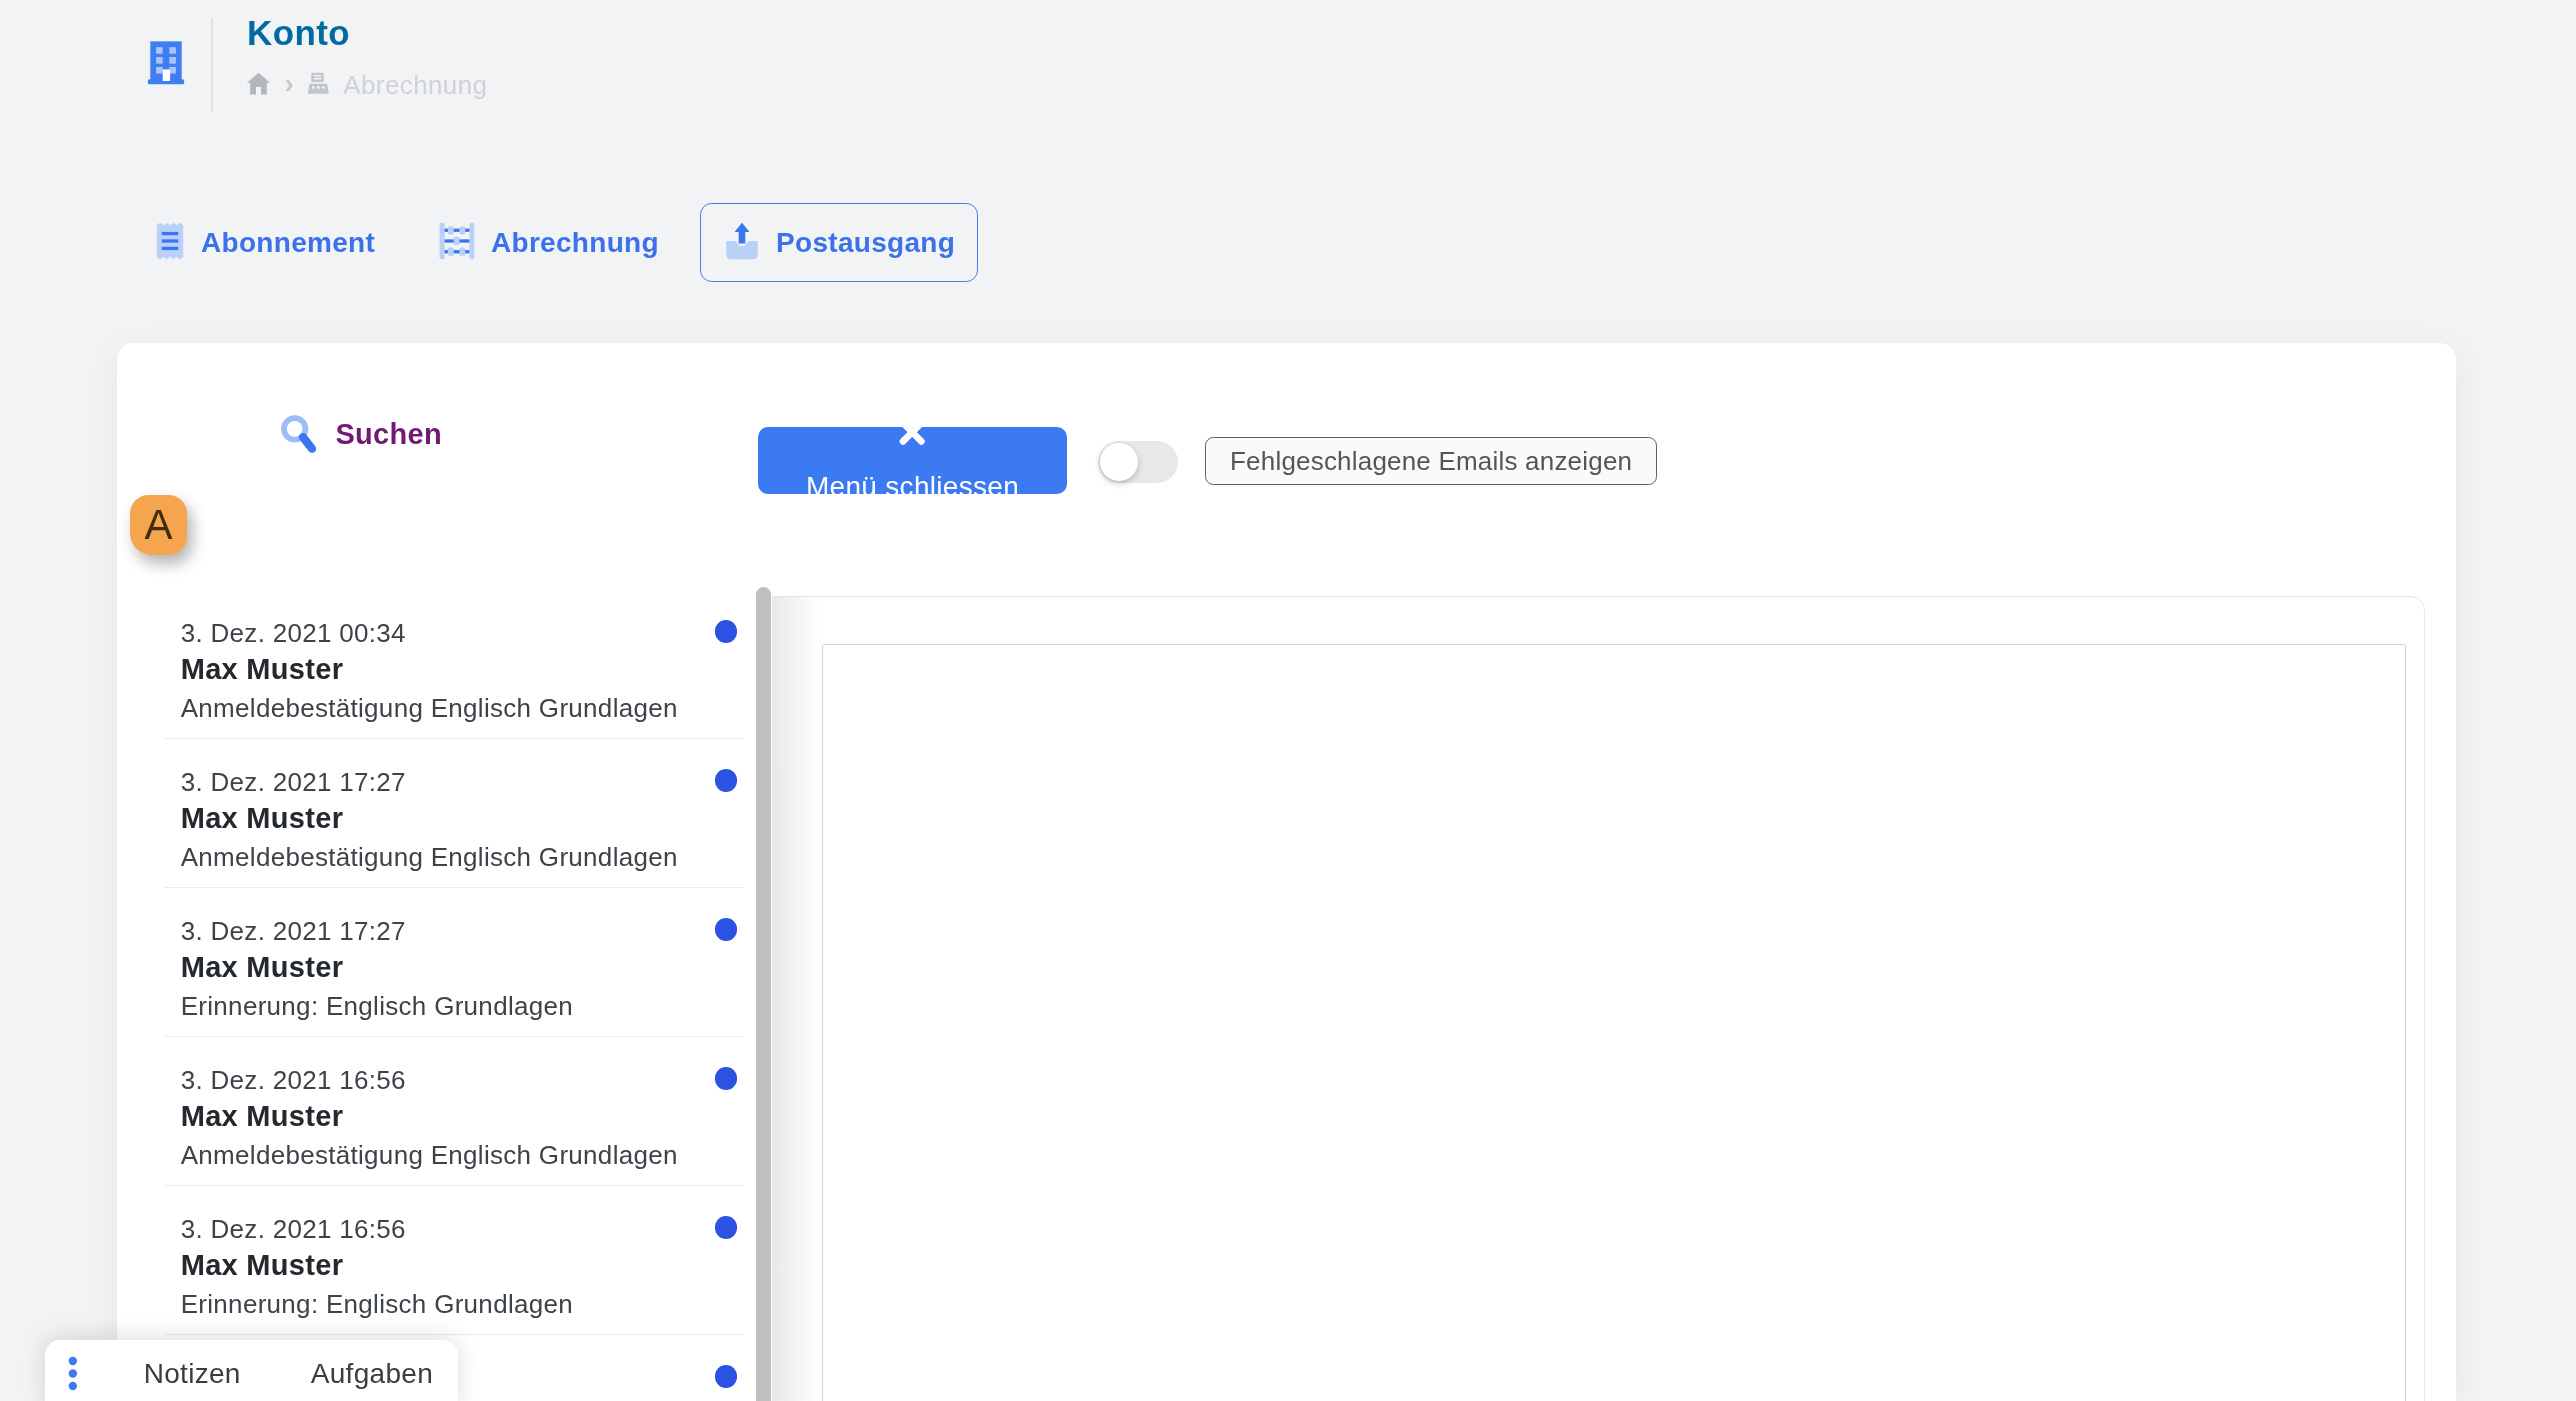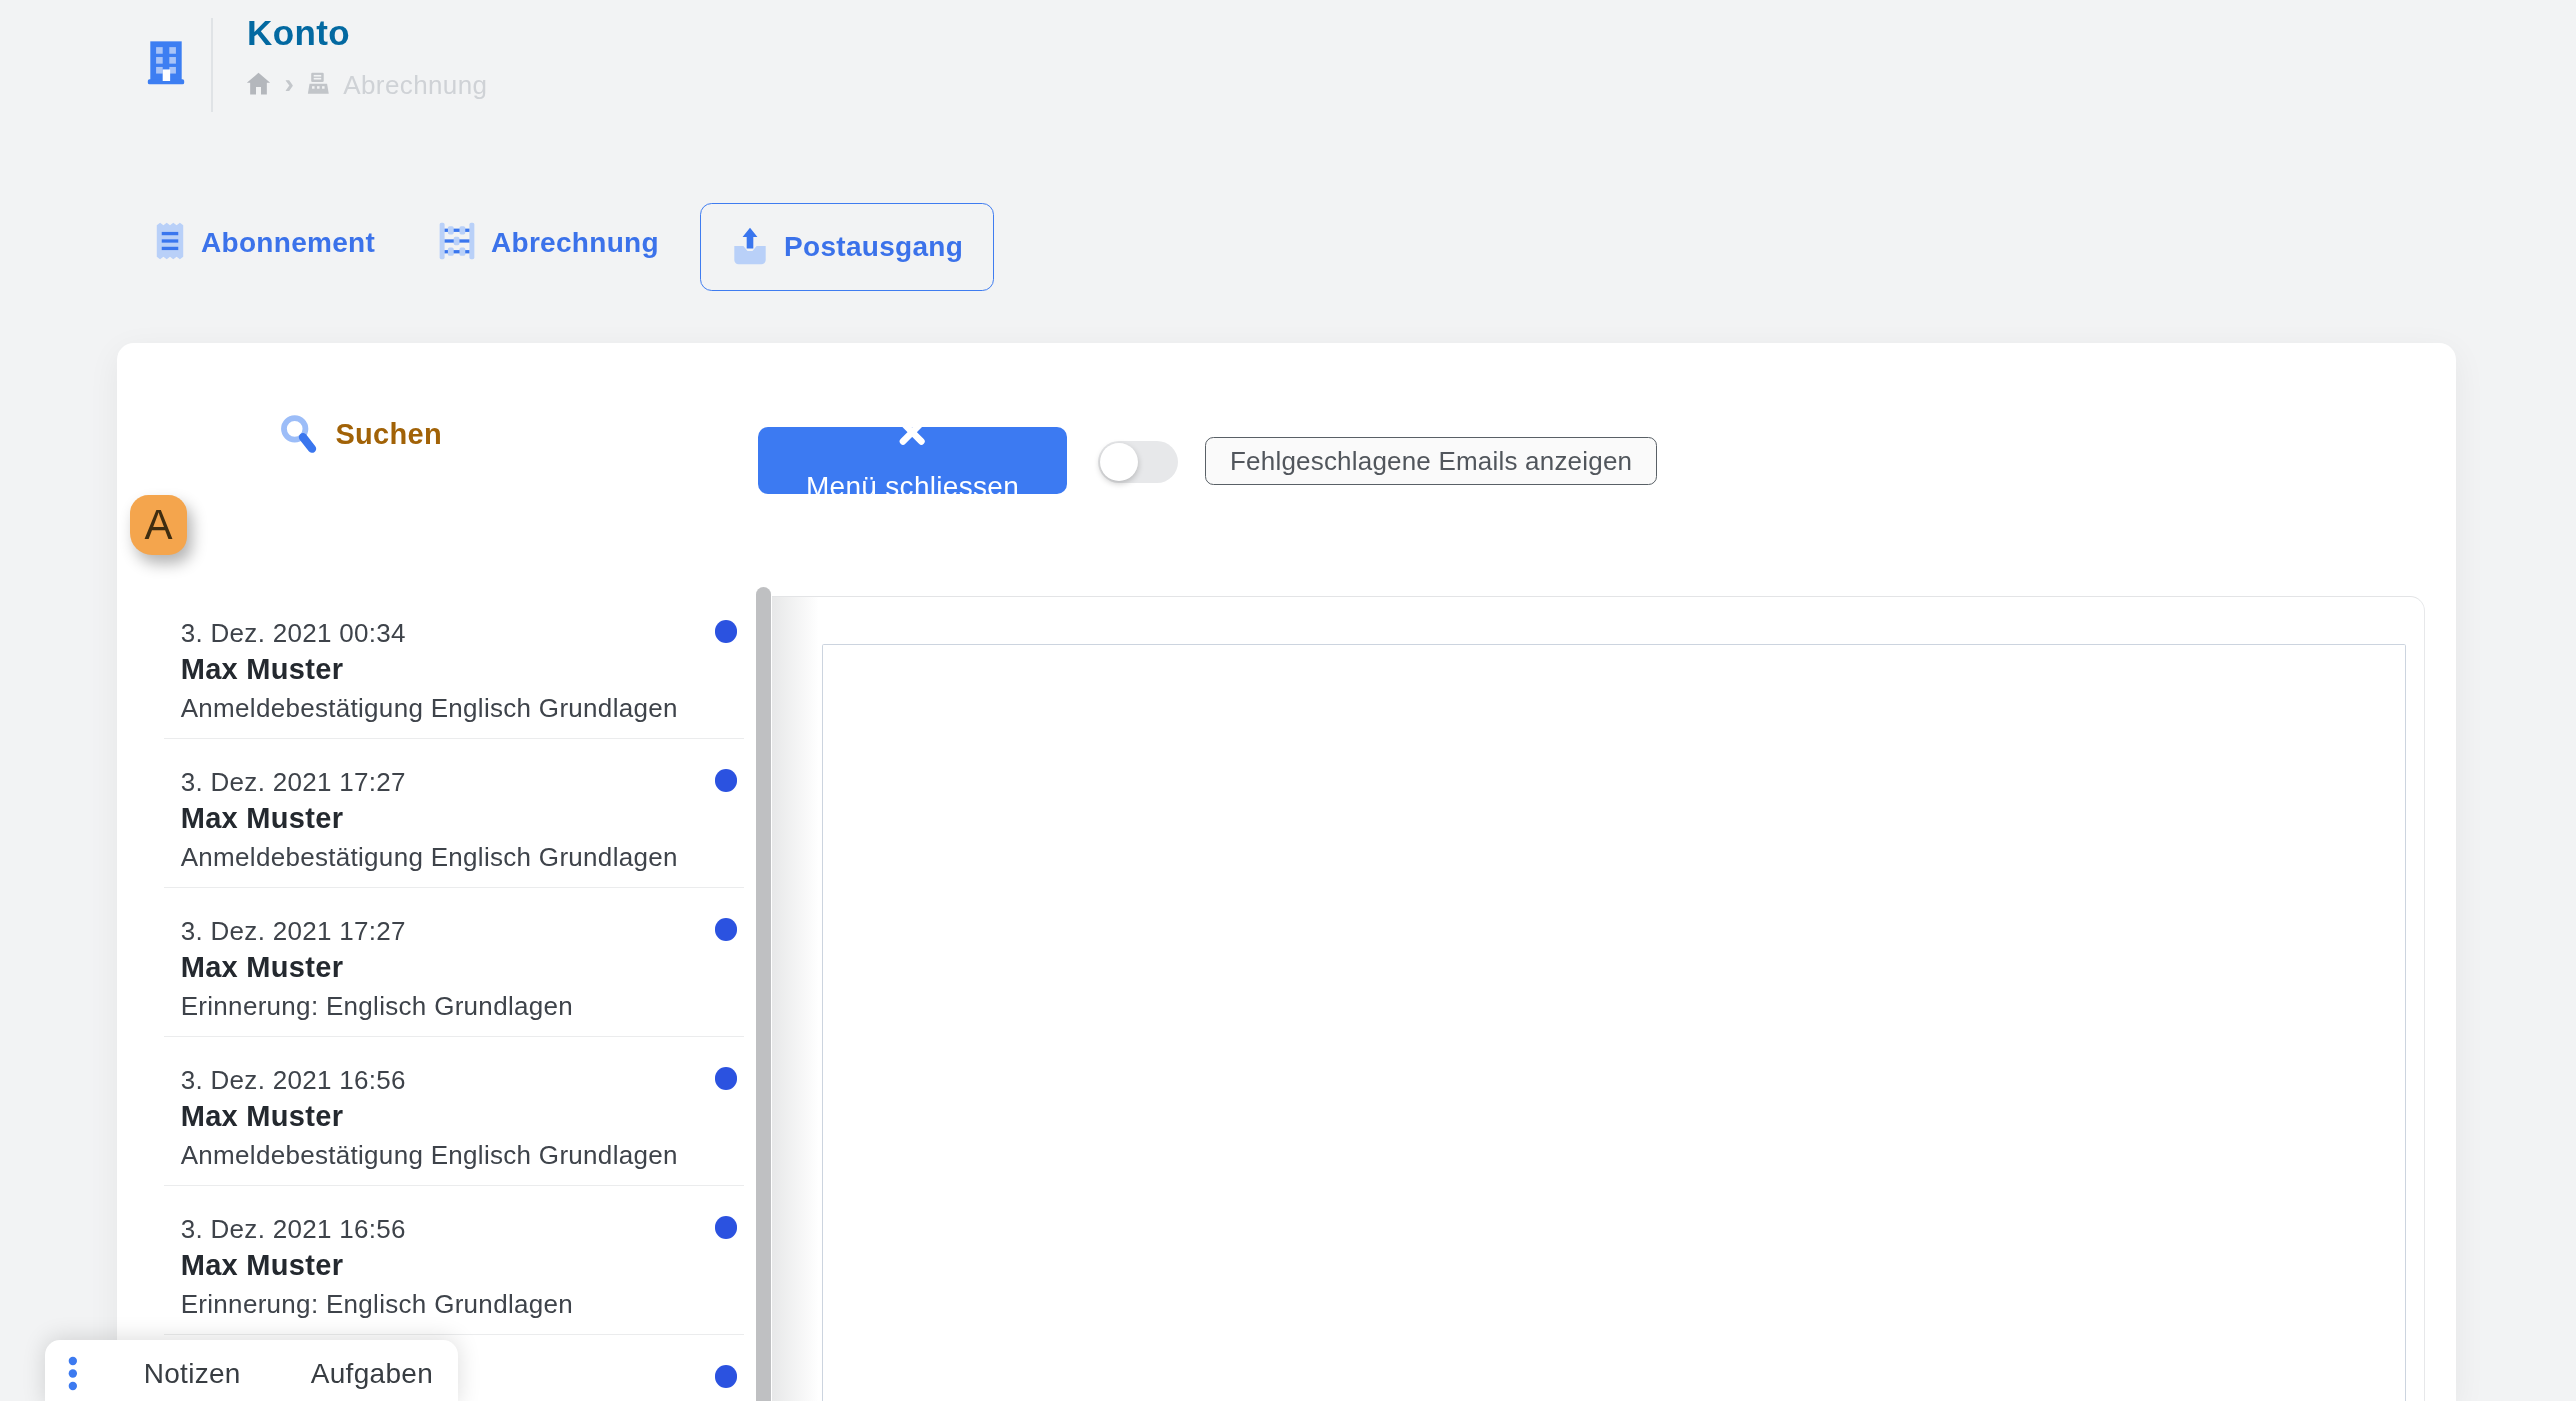--- a/index.html
+++ b/index.html
@@ -13,30 +13,30 @@
   
   .app-icon { position:absolute; left:147px; top:38px; }
   .hdr-divider { position:absolute; left:211px; top:18.4px; width:1.7px; height:94px; background:#e0e3e6; }
   .page-title { position:absolute; left:247px; top:13.4px; font-size:35px; font-weight:700; letter-spacing:0.4px; color:#0369a1; }
   .breadcrumb { position:absolute; left:246px; top:69px; height:33px; display:flex; align-items:center; gap:13.4px; }
   .crumb-chevron { font-size:28.4px; color:#c4c7cb; font-weight:700; line-height:1; transform:translateY(-1.7px); }
   .crumb-label { font-size:26px; color:#cfd2d6; letter-spacing:0.4px; }
   
   .tab { position:absolute; top:209px; height:67px; display:flex; align-items:center; gap:15px; cursor:pointer; }
   .tab-label { font-size:28px; font-weight:700; color:#3b72ea; letter-spacing:0.3px; }
-  .tab-active { top:203px; height:88px; border:1.7px solid #3f7cf0; border-radius:11.7px; padding:0 30px; background:transparent; }
+  .tab-active { top:203px; height:79px; border:1.7px solid #3f7cf0; border-radius:11.7px; padding:0 22px; background:transparent; }
   
   .card {
     position:absolute; left:117px; top:343px; width:2339px; height:1058px;
     background:#fff; border-radius:16.7px 16.7px 0 0;
     box-shadow:0 8.4px 33px rgba(0,0,0,.06);
     overflow:hidden;
   }
   .search-head { position:absolute; left:162px; top:70px; display:flex; align-items:center; gap:18.4px; }
-  .search-label { font-size:29px; font-weight:700; color:#a16207; letter-spacing:0.3px; }
+  .search-label { font-size:29px; font-weight:700; color:#701a75; letter-spacing:0.3px; }
   .search-input {
     position:absolute; left:164px; top:125px; width:572px; height:64px;
     border:none; border-bottom:1.7px solid #8f9397; background:transparent;
     padding:0 0 5px 27px; font-size:27px; color:#3b4046; outline:none;
     font-family:"Liberation Sans", sans-serif; letter-spacing:0.3px;
   }
   .search-input::placeholder { color:#9ba0a6; }
   .btn-primary {
     position:absolute; left:641px; top:84px; width:309px; height:67px;
     background:var(--accent,#3c7af2); color:#fff; border:none; border-radius:10px;

